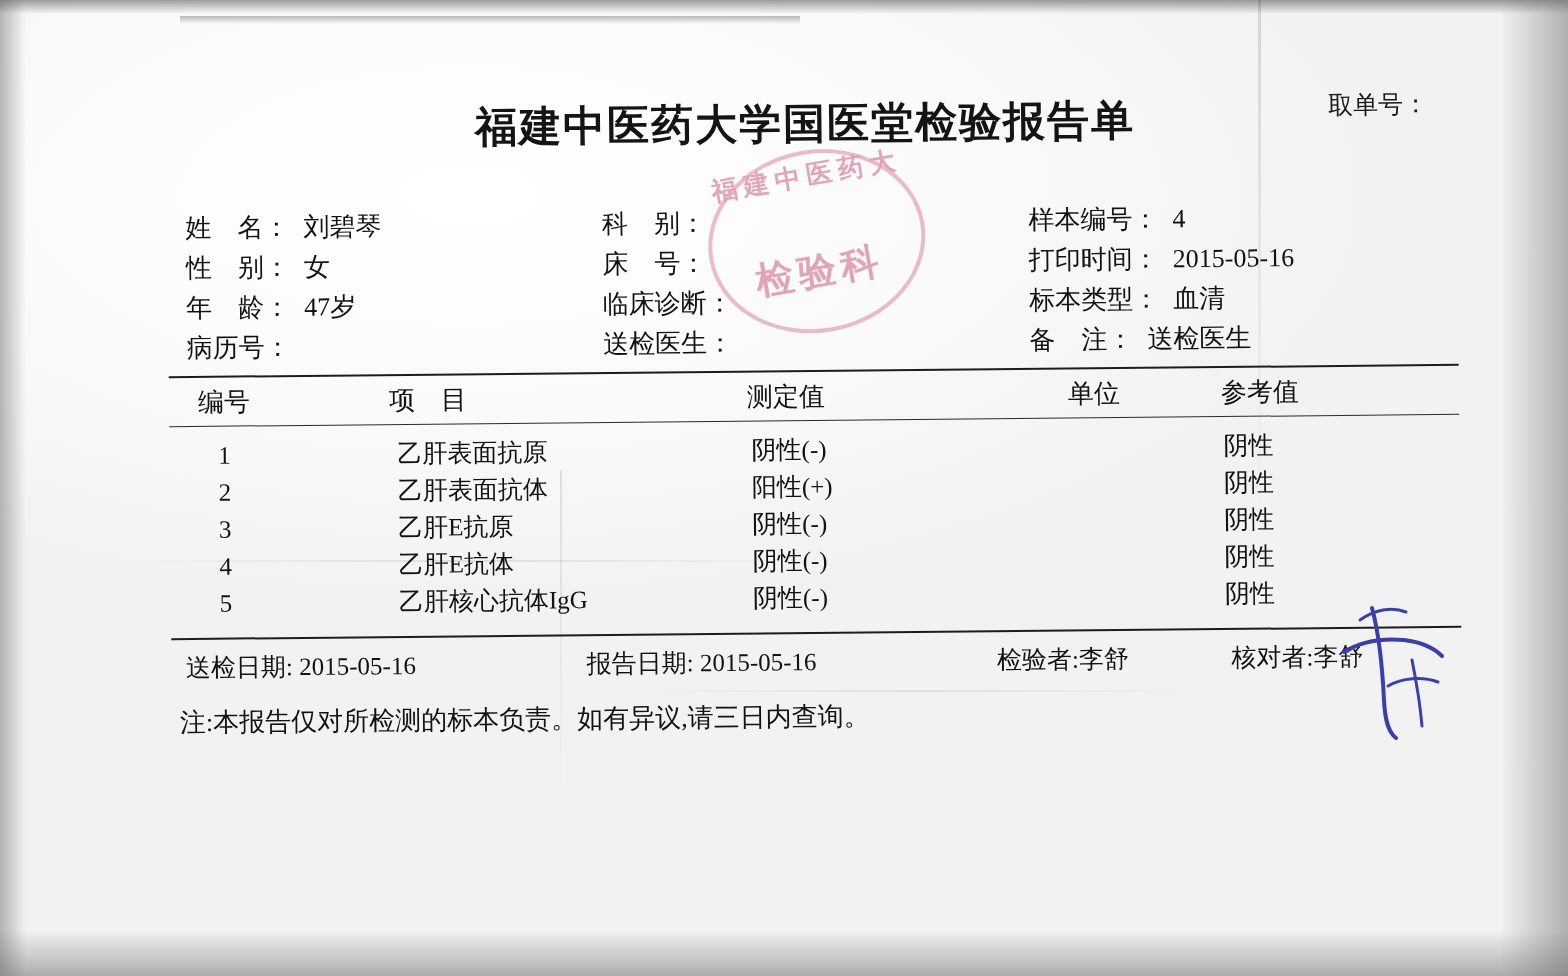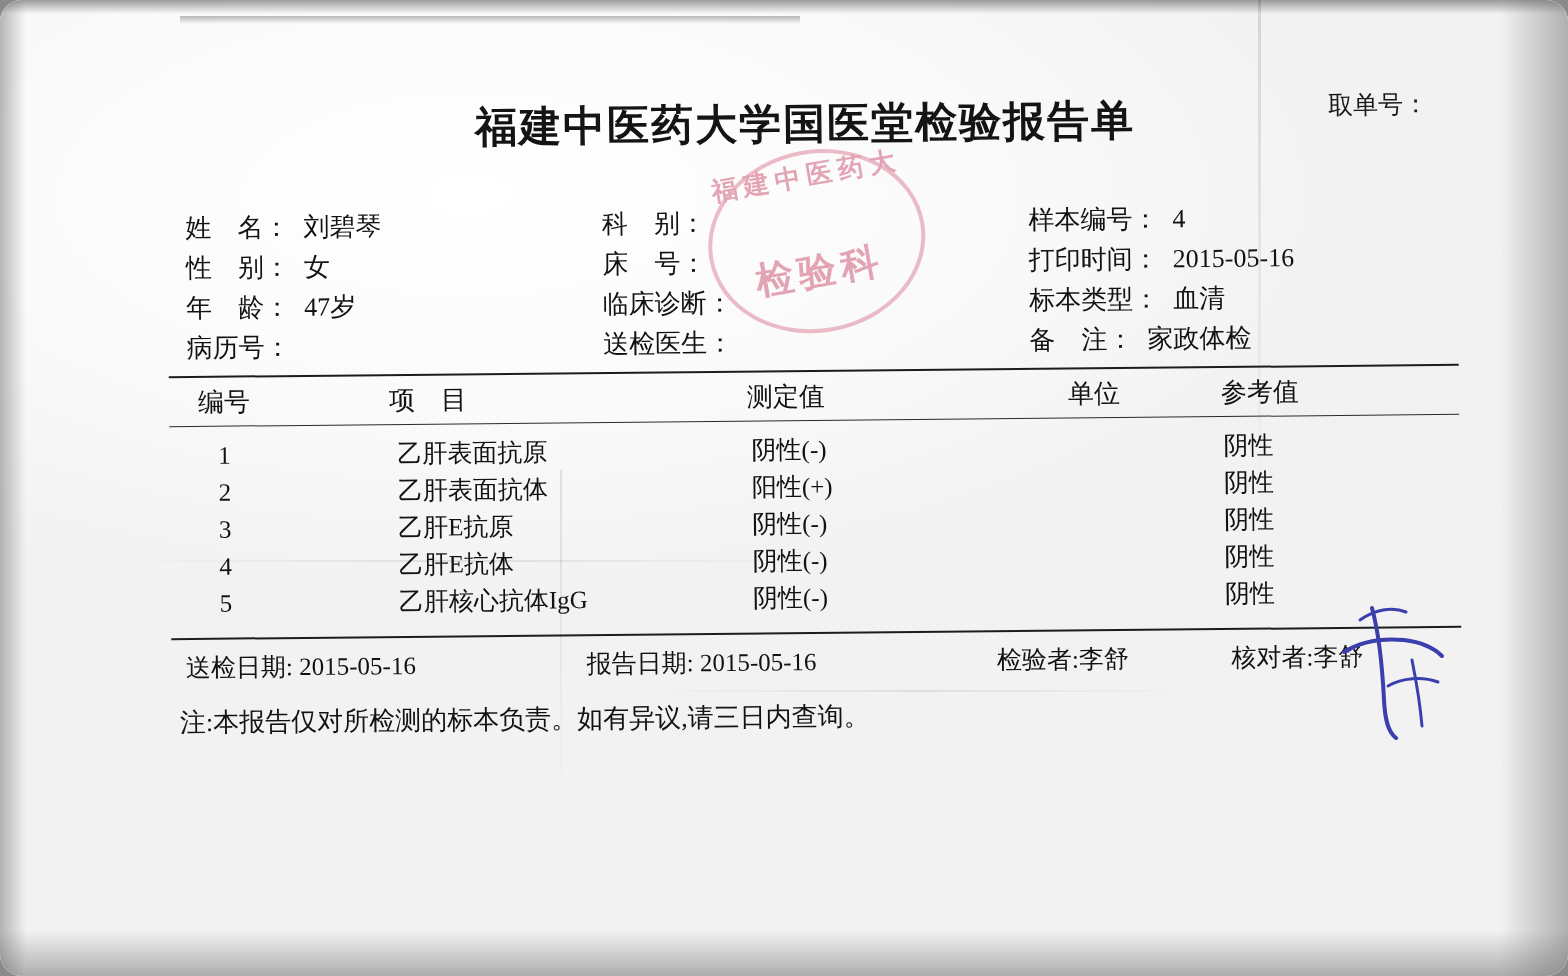--- a/index.html
+++ b/index.html
@@ -7,21 +7,20 @@
     padding: 0;
     background: #8a8a8a;
   }
   .page {
     position: relative;
     width: 1568px;
     height: 976px;
     overflow: hidden;
     background: #cfcfcf;
     font-family: "Liberation Serif", "DejaVu Serif", serif;
-    border-radius: 22px;
   }
   
   .paper {
     position: absolute;
     left: 0;
     top: 0;
     width: 1568px;
     height: 976px;
     background:
       radial-gradient(ellipse 900px 400px at 30% 20%, #ffffff 0%, #fafafa 55%, #f2f2f2 100%),
@@ -295,21 +294,21 @@
       <div class="col-a">
         <span class="lbl">病历号：</span>
         <span class="val"></span>
       </div>
       <div class="col-b">
         <span class="lbl">送检医生：</span>
         <span class="val"></span>
       </div>
       <div class="col-c">
         <span class="lbl">备　注：</span>
-        <span class="val">家政体检</span>
+        <span class="val">送检医生</span>
       </div>
     </div>
   </div>
 
   <div class="table-wrap">
     <div class="rule"></div>
     <div class="thead">
       <div class="c-no">编号</div>
       <div class="c-item">项　目</div>
       <div class="c-val">测定值</div>

